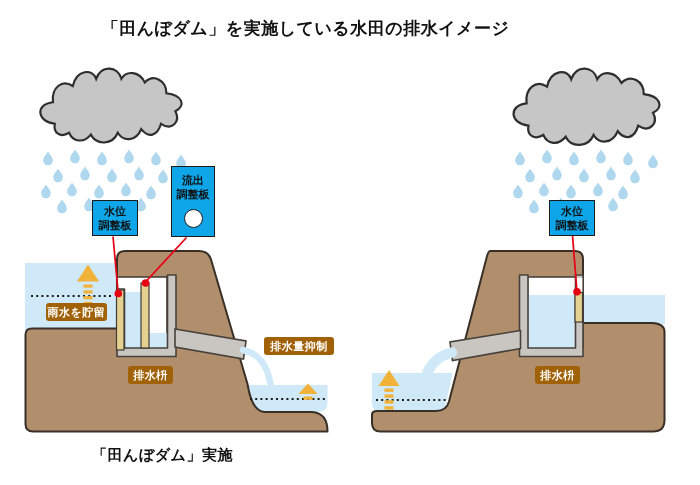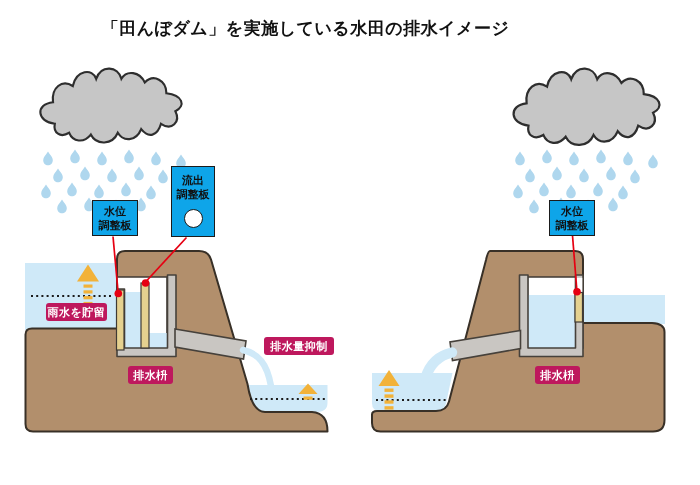--- a/index.html
+++ b/index.html
@@ -12,21 +12,21 @@
   .caption.l{left:60px;width:205px;}
   .caption.r{left:430px;width:212px;}
   .tanbox{position:absolute;box-sizing:border-box;background:#0ea5e9;border:1.6px solid #1b1b1b;
           font-size:11px;font-weight:bold;line-height:1.3;text-align:center;color:#111;}
   .tanbox .ln{display:block;}
   .tanbox.a{left:92px;top:200px;width:46px;height:36px;padding-top:3px;}
   .tanbox.b{left:171px;top:166px;width:44px;height:71px;padding-top:6px;}
   .tanbox.c{left:549px;top:200px;width:46px;height:36px;padding-top:3px;}
   .hole{position:absolute;left:11.5px;top:42px;width:17px;height:17px;border:1.6px solid #1b1b1b;
         border-radius:50%;background:#fff;}
-  .pill{position:absolute;background:#be185d;color:#fff;font-size:11px;font-weight:bold;
+  .pill{position:absolute;background:#a16207;color:#fff;font-size:11px;font-weight:bold;
         text-align:center;line-height:18px;height:18px;border-radius:3px;letter-spacing:.5px;}
   .pill.rain-store{left:46px;top:303px;width:61px;}
   .pill.suppress{left:264px;top:337px;width:70px;}
   .pill.masuL{left:128px;top:366px;width:45px;}
   .pill.masuR{left:535px;top:366px;width:45px;}
 </style>
 </head>
 <body>
 
 <div id="stage">
@@ -182,13 +182,14 @@
   <div class="tanbox c">
     <span class="ln">水位</span>
     <span class="ln">調整板</span>
   </div>
 
   <div class="pill rain-store">雨水を貯留</div>
   <div class="pill suppress">排水量抑制</div>
   <div class="pill masuL">排水枡</div>
   <div class="pill masuR">排水枡</div>
 
+  <div class="caption l">「田んぼダム」実施</div>
 </div>
 
 </body></html>

